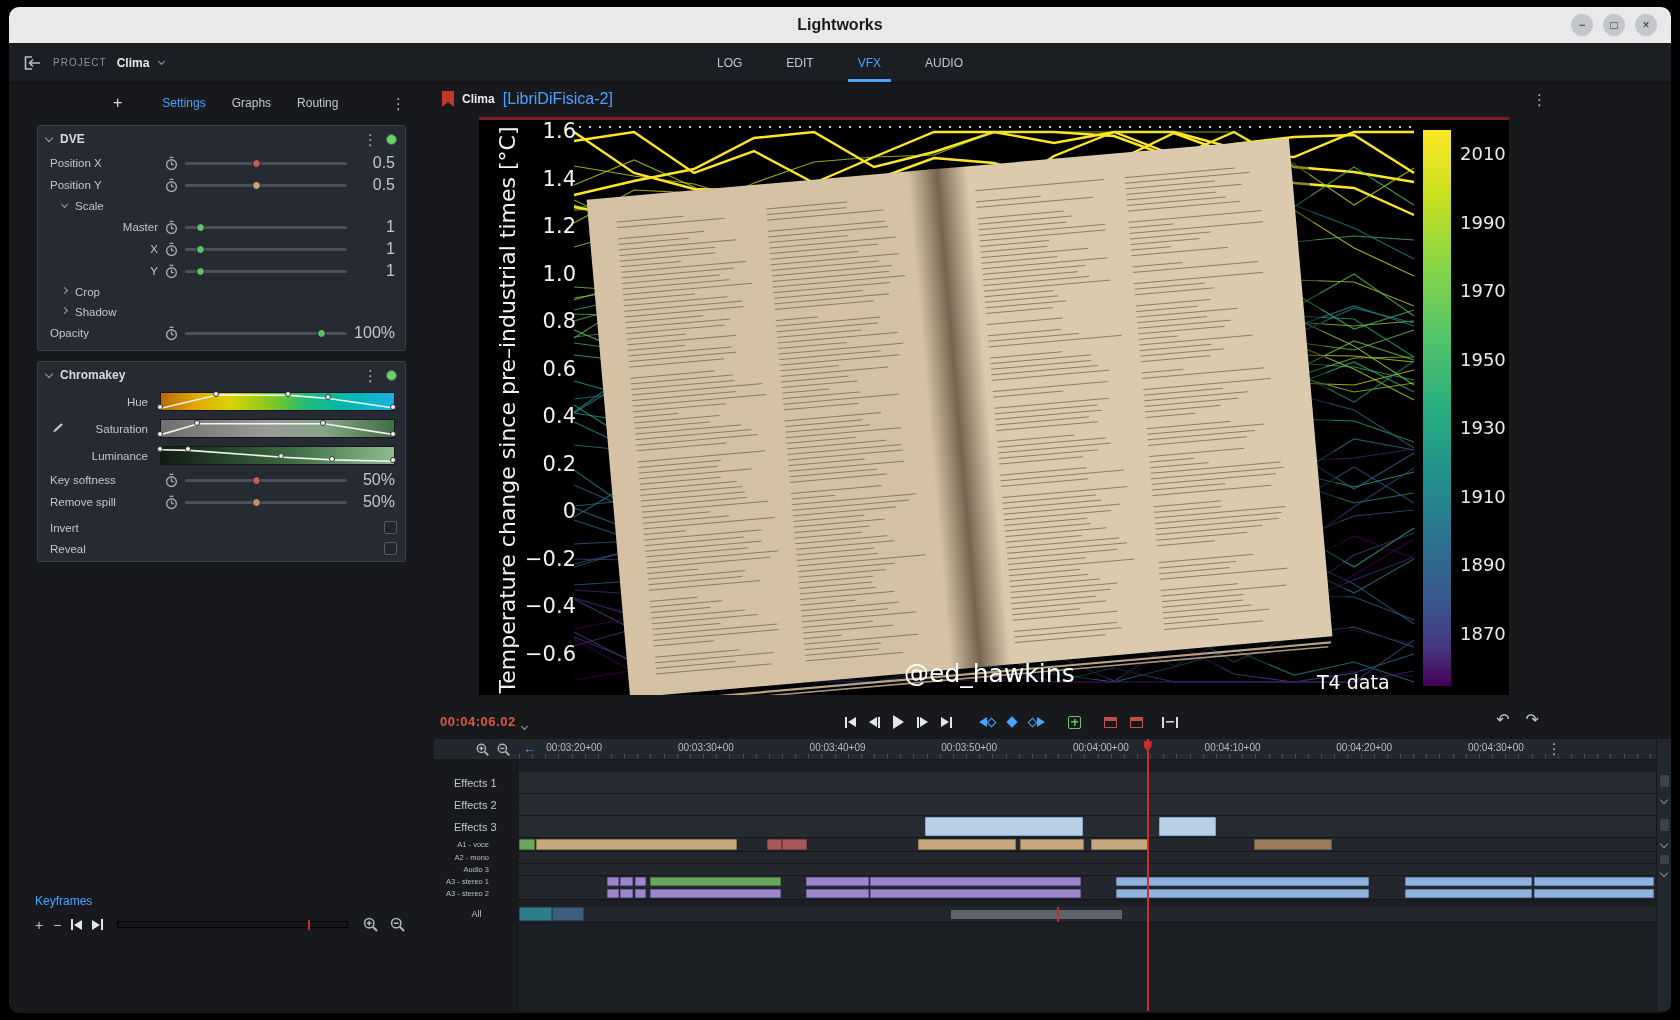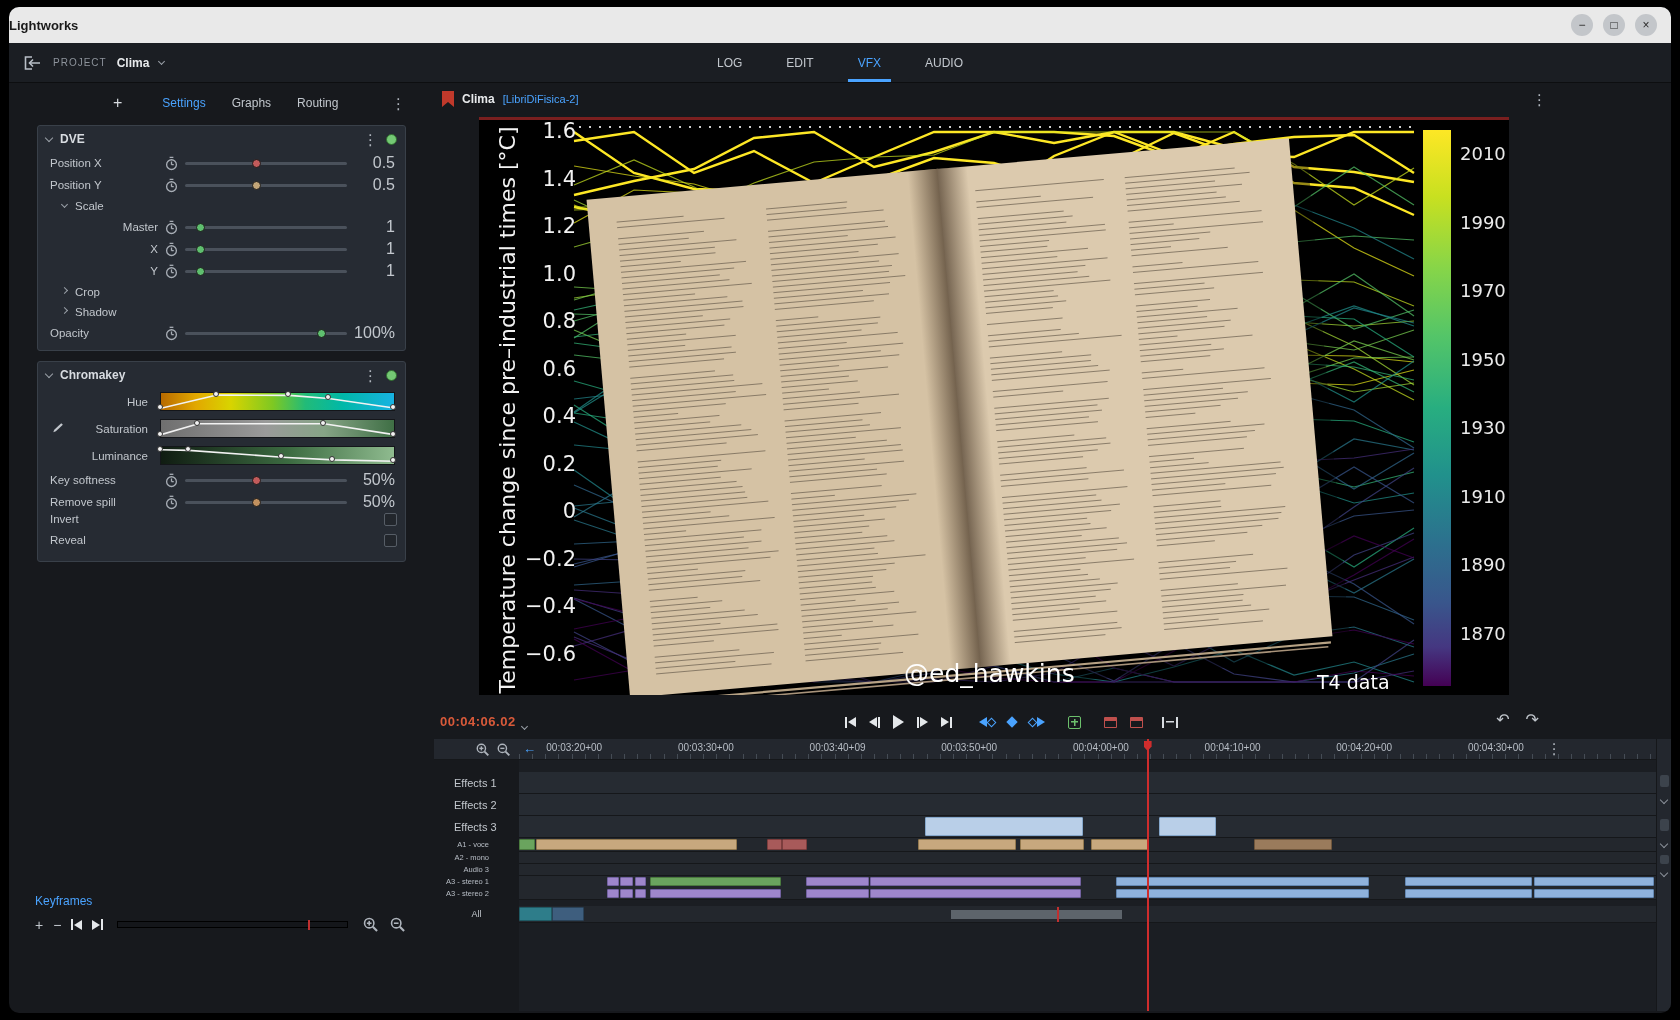--- a/index.html
+++ b/index.html
@@ -2,21 +2,21 @@
 <html><head>
 <meta charset="utf-8">
 <style>
   html,body{margin:0;padding:0;background:#000;width:1680px;height:1020px;overflow:hidden;
     font-family:"Liberation Sans","DejaVu Sans",sans-serif;}
   *{box-sizing:border-box;}
   .window{position:absolute;left:9px;top:7px;width:1662px;height:1006px;border-radius:10px;
     overflow:hidden;background:#17191d;}
   
   .titlebar{height:36px;background:#e9e9e9;display:flex;align-items:center;position:relative;}
-  .titlebar .title{flex:1;text-align:left;font-size:13px;font-weight:bold;color:#1a1a1a;}
+  .titlebar .title{flex:1;text-align:center;font-size:16px;font-weight:bold;color:#1a1a1a;}
   .winbtns{position:absolute;right:14px;top:7px;display:flex;gap:10px;}
   .winbtn{width:22px;height:22px;border-radius:50%;background:#c3c6ca;color:#2b2b2b;font-size:12px;
     display:flex;align-items:center;justify-content:center;cursor:default;}
   
   .appbar{height:40px;background:#1b1e23;border-bottom:1px solid #0d0e10;display:flex;align-items:center;position:relative;}
   .appbar .left{display:flex;align-items:center;gap:10px;margin-left:14px;}
   .proj-label{font-size:10px;letter-spacing:1px;color:#8d939b;}
   .proj-name{font-size:12px;color:#e8eaec;font-weight:bold;}
   .app-tabs{position:absolute;left:50%;transform:translateX(-50%);display:flex;gap:8px;height:100%;}
   .app-tab{padding:0 18px;display:flex;align-items:center;font-size:12px;color:#c2c7cd;position:relative;cursor:pointer;}
@@ -51,21 +51,21 @@
   
   .crow{height:27px;display:flex;align-items:center;padding:0 10px 0 8px;}
   .cicon{width:22px;display:flex;justify-content:center;}
   .clabel{width:92px;text-align:right;font-size:11.5px;color:#c2c7cd;padding-right:12px;}
   .cbar{flex:1;height:19px;position:relative;border:1px solid #14161a;}
   .cbar svg{position:absolute;inset:0;width:100%;height:100%;}
   .cbar .dot{position:absolute;width:6px;height:6px;border-radius:50%;background:#f2f2f2;border:1px solid #333;margin:-4px 0 0 -4px;}
   .cbar.hue{background:linear-gradient(90deg,#b86a00,#e2a800,#d8d400 30%,#7ec822 48%,#22bb78 62%,#00b8a8 78%,#18b2e2);}
   .cbar.sat{background:linear-gradient(90deg,#6f6f6f,#9a9a9a 45%,#86a486 70%,#3f6f45);}
   .cbar.lum{background:linear-gradient(90deg,#101c12,#3c6b41 55%,#8fbb8f);}
-  .trow{height:21px;display:flex;align-items:flex-start;padding:0 8px 0 12px;}
+  .trow{height:21px;display:flex;align-items:flex-end;padding:0 8px 0 12px;}
   .trow span.tlabel{flex:1;font-size:11.5px;color:#c2c7cd;}
   .cb{width:13px;height:13px;background:#22262c;border:1px solid #565d66;border-radius:2px;cursor:pointer;}
   
   .kf-footer{position:absolute;left:18px;right:28px;bottom:78px;}
   .kf-label{font-size:12px;color:#4aa3ff;margin:0 0 8px 8px;cursor:pointer;}
   .kf-row{display:flex;align-items:center;gap:10px;padding-left:8px;}
   .tbtn{color:#c2c7cd;font-size:14px;cursor:pointer;display:flex;align-items:center;}
   .minimap{flex:1;height:7px;background:#14161a;border:1px solid #000;position:relative;margin:0 4px;cursor:pointer;}
   .minimap .mark{position:absolute;top:-2px;width:2px;height:10px;background:#c03030;}
   .zoom{width:17px;height:17px;color:#aeb4bc;cursor:pointer;}
@@ -85,21 +85,21 @@
     background:linear-gradient(#6cc06c,#6cc06c) center/7px 1.5px no-repeat,
                linear-gradient(#6cc06c,#6cc06c) center/1.5px 7px no-repeat;cursor:pointer;}
   .rmark{width:13px;height:11px;border:1.5px solid #c0504d;border-top-width:4px;border-radius:1px;cursor:pointer;}
   .split{width:16px;height:11px;border-left:2px solid #d8dce1;border-right:2px solid #d8dce1;
     background:linear-gradient(#d8dce1,#d8dce1) center/8px 1.5px no-repeat;cursor:pointer;}
   
   .right-col{flex:1;display:flex;flex-direction:column;position:relative;}
   .viewer-head{height:28px;display:flex;align-items:center;gap:8px;padding-left:8px;margin-top:2px;}
   .bookmark{width:12px;height:16px;background:#c0392b;clip-path:polygon(0 0,100% 0,100% 100%,50% 68%,0 100%);}
   .clip-title{font-size:12px;color:#e8eaec;font-weight:bold;}
-  .clip-tag{font-size:11px;color:#4aa3ff;}
+  .clip-tag{font-size:16px;color:#4aa3ff;}
   .viewer-head .kebab{margin-left:auto;margin-right:124px;}
   .frame{width:1030px;height:578px;margin:4px 0 0 45px;background:#000;border-top:3px solid #7a1f1f;}
   .frame svg{display:block;}
   
   .transport{height:34px;display:flex;align-items:flex-end;padding-left:6px;gap:6px;}
   .timecode{font-size:13px;font-weight:bold;color:#d95a3a;letter-spacing:.5px;cursor:pointer;}
   .tgroup{display:flex;align-items:center;gap:13px;margin-left:auto;margin-right:auto;}
   .undoredo{display:flex;gap:16px;margin-right:132px;font-size:16px;color:#c2c7cd;}
   .undoredo span{cursor:pointer;}
   

